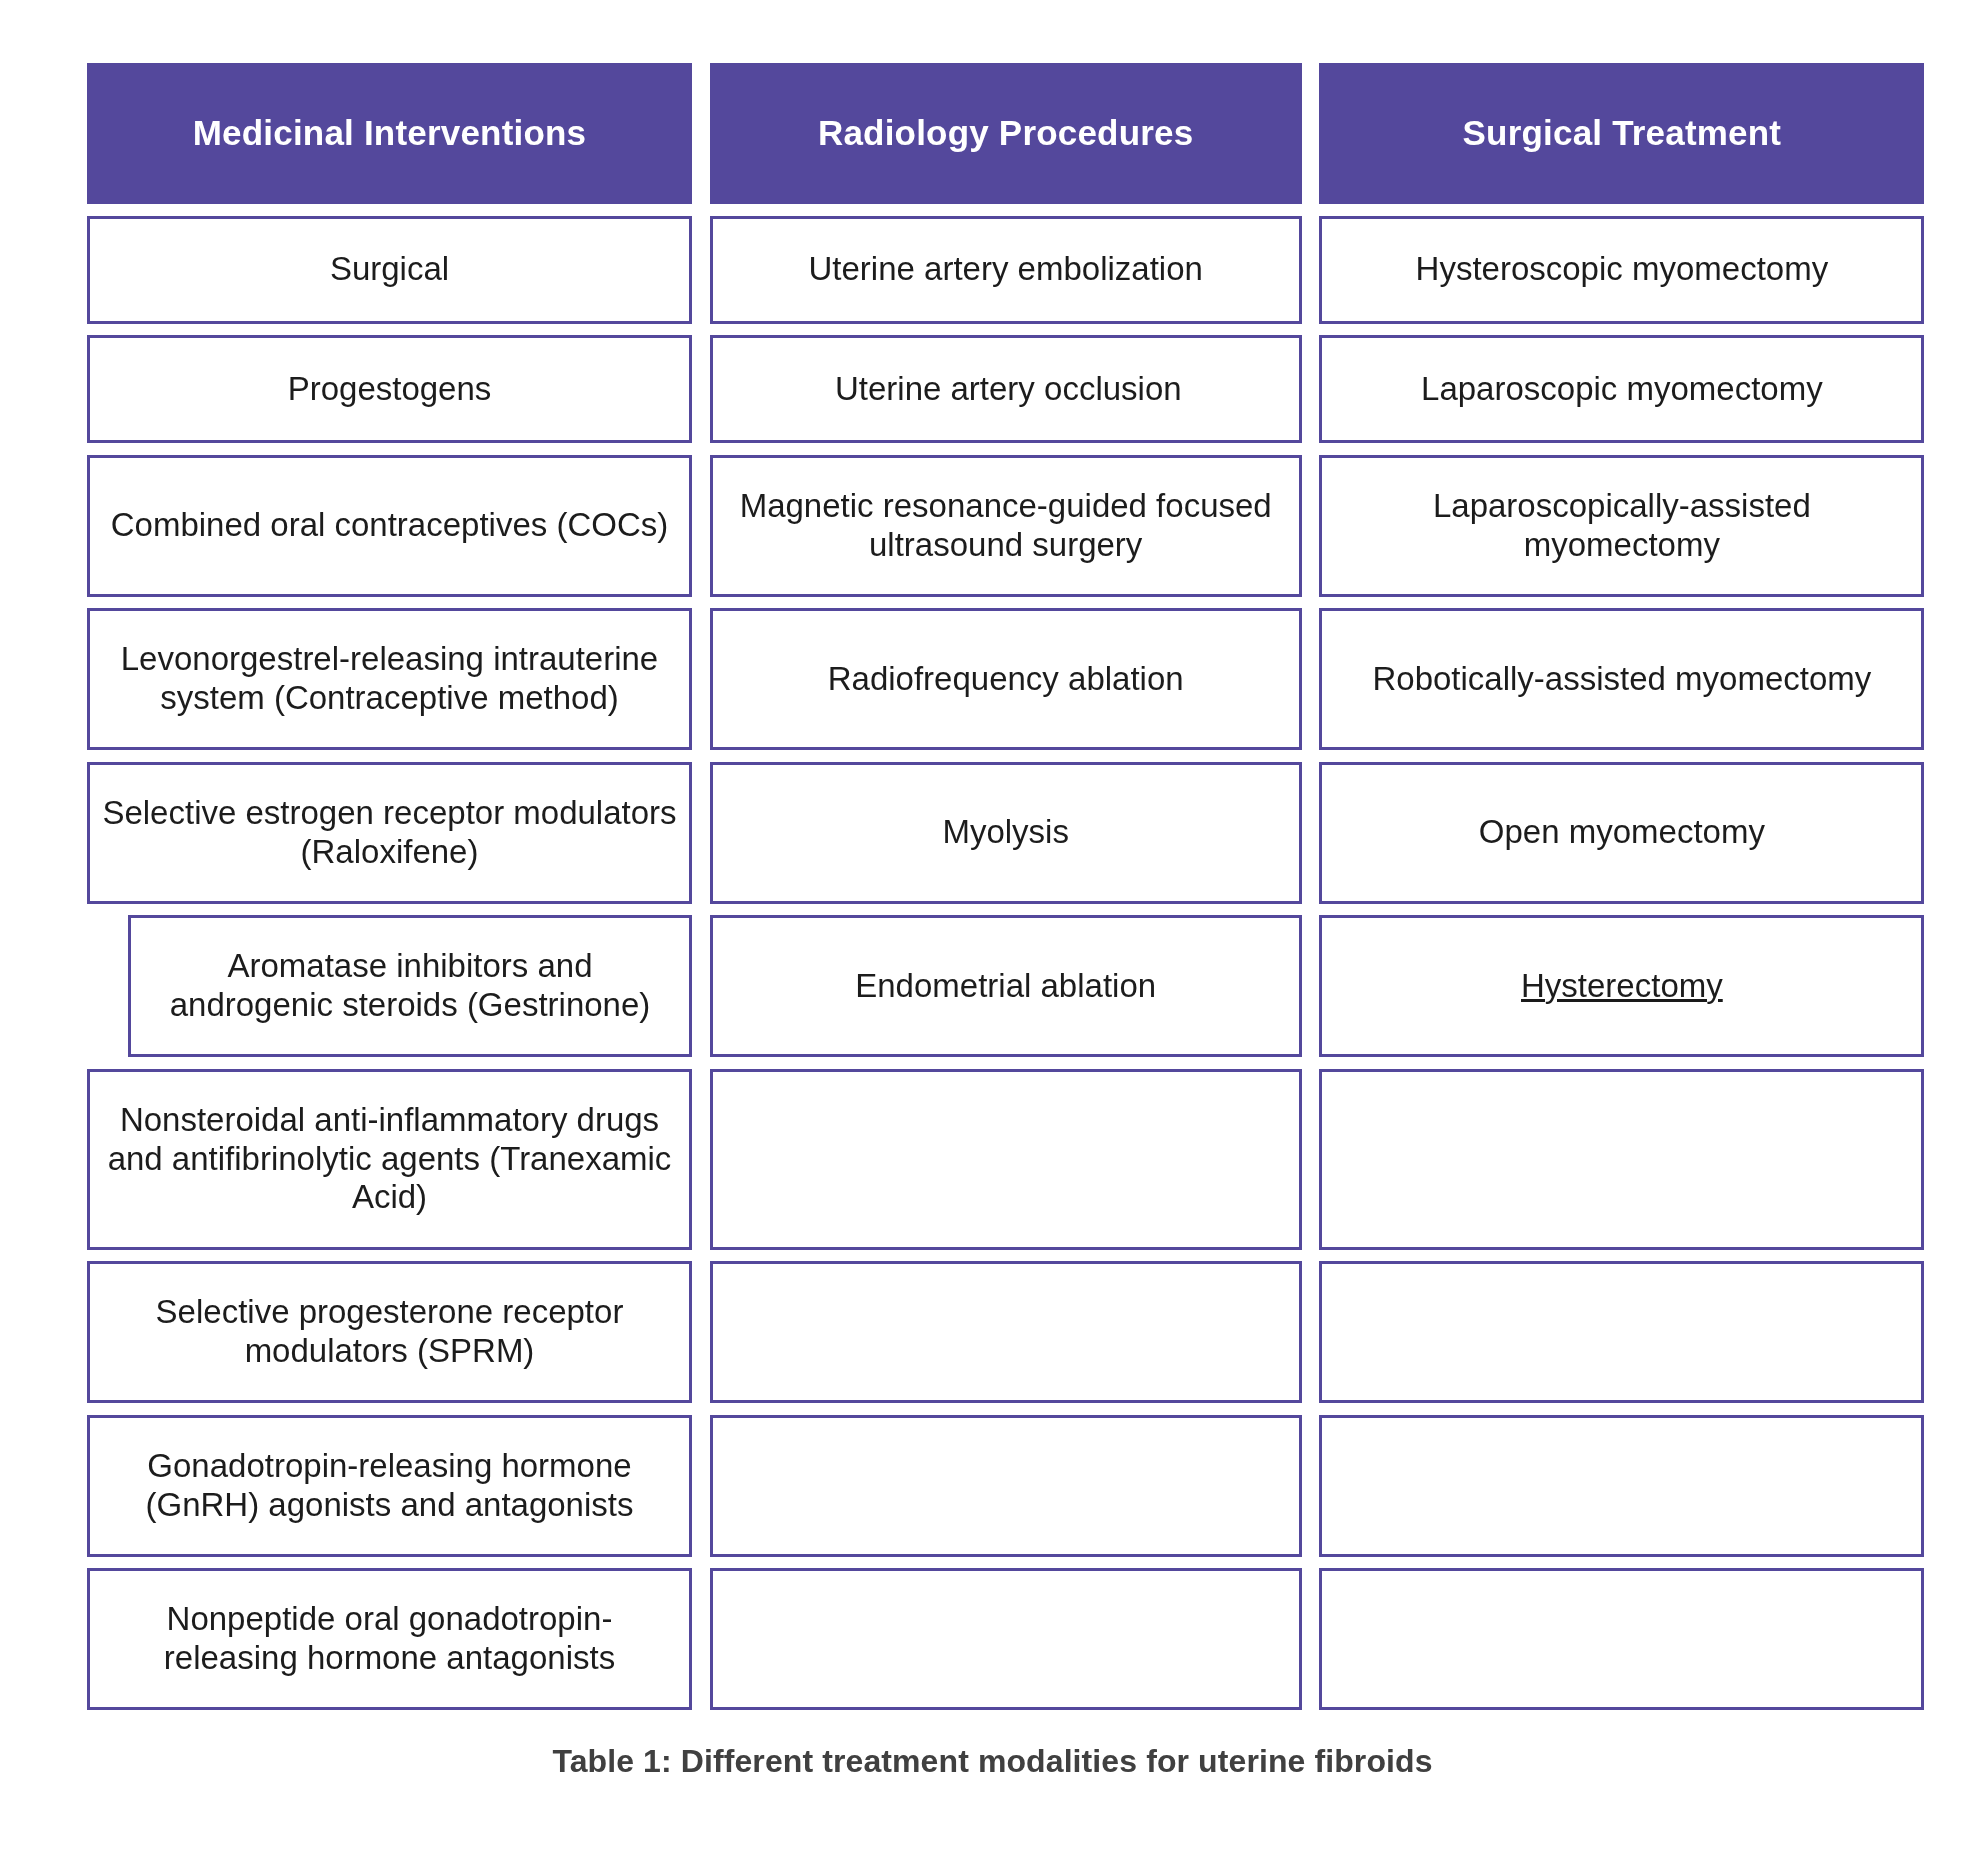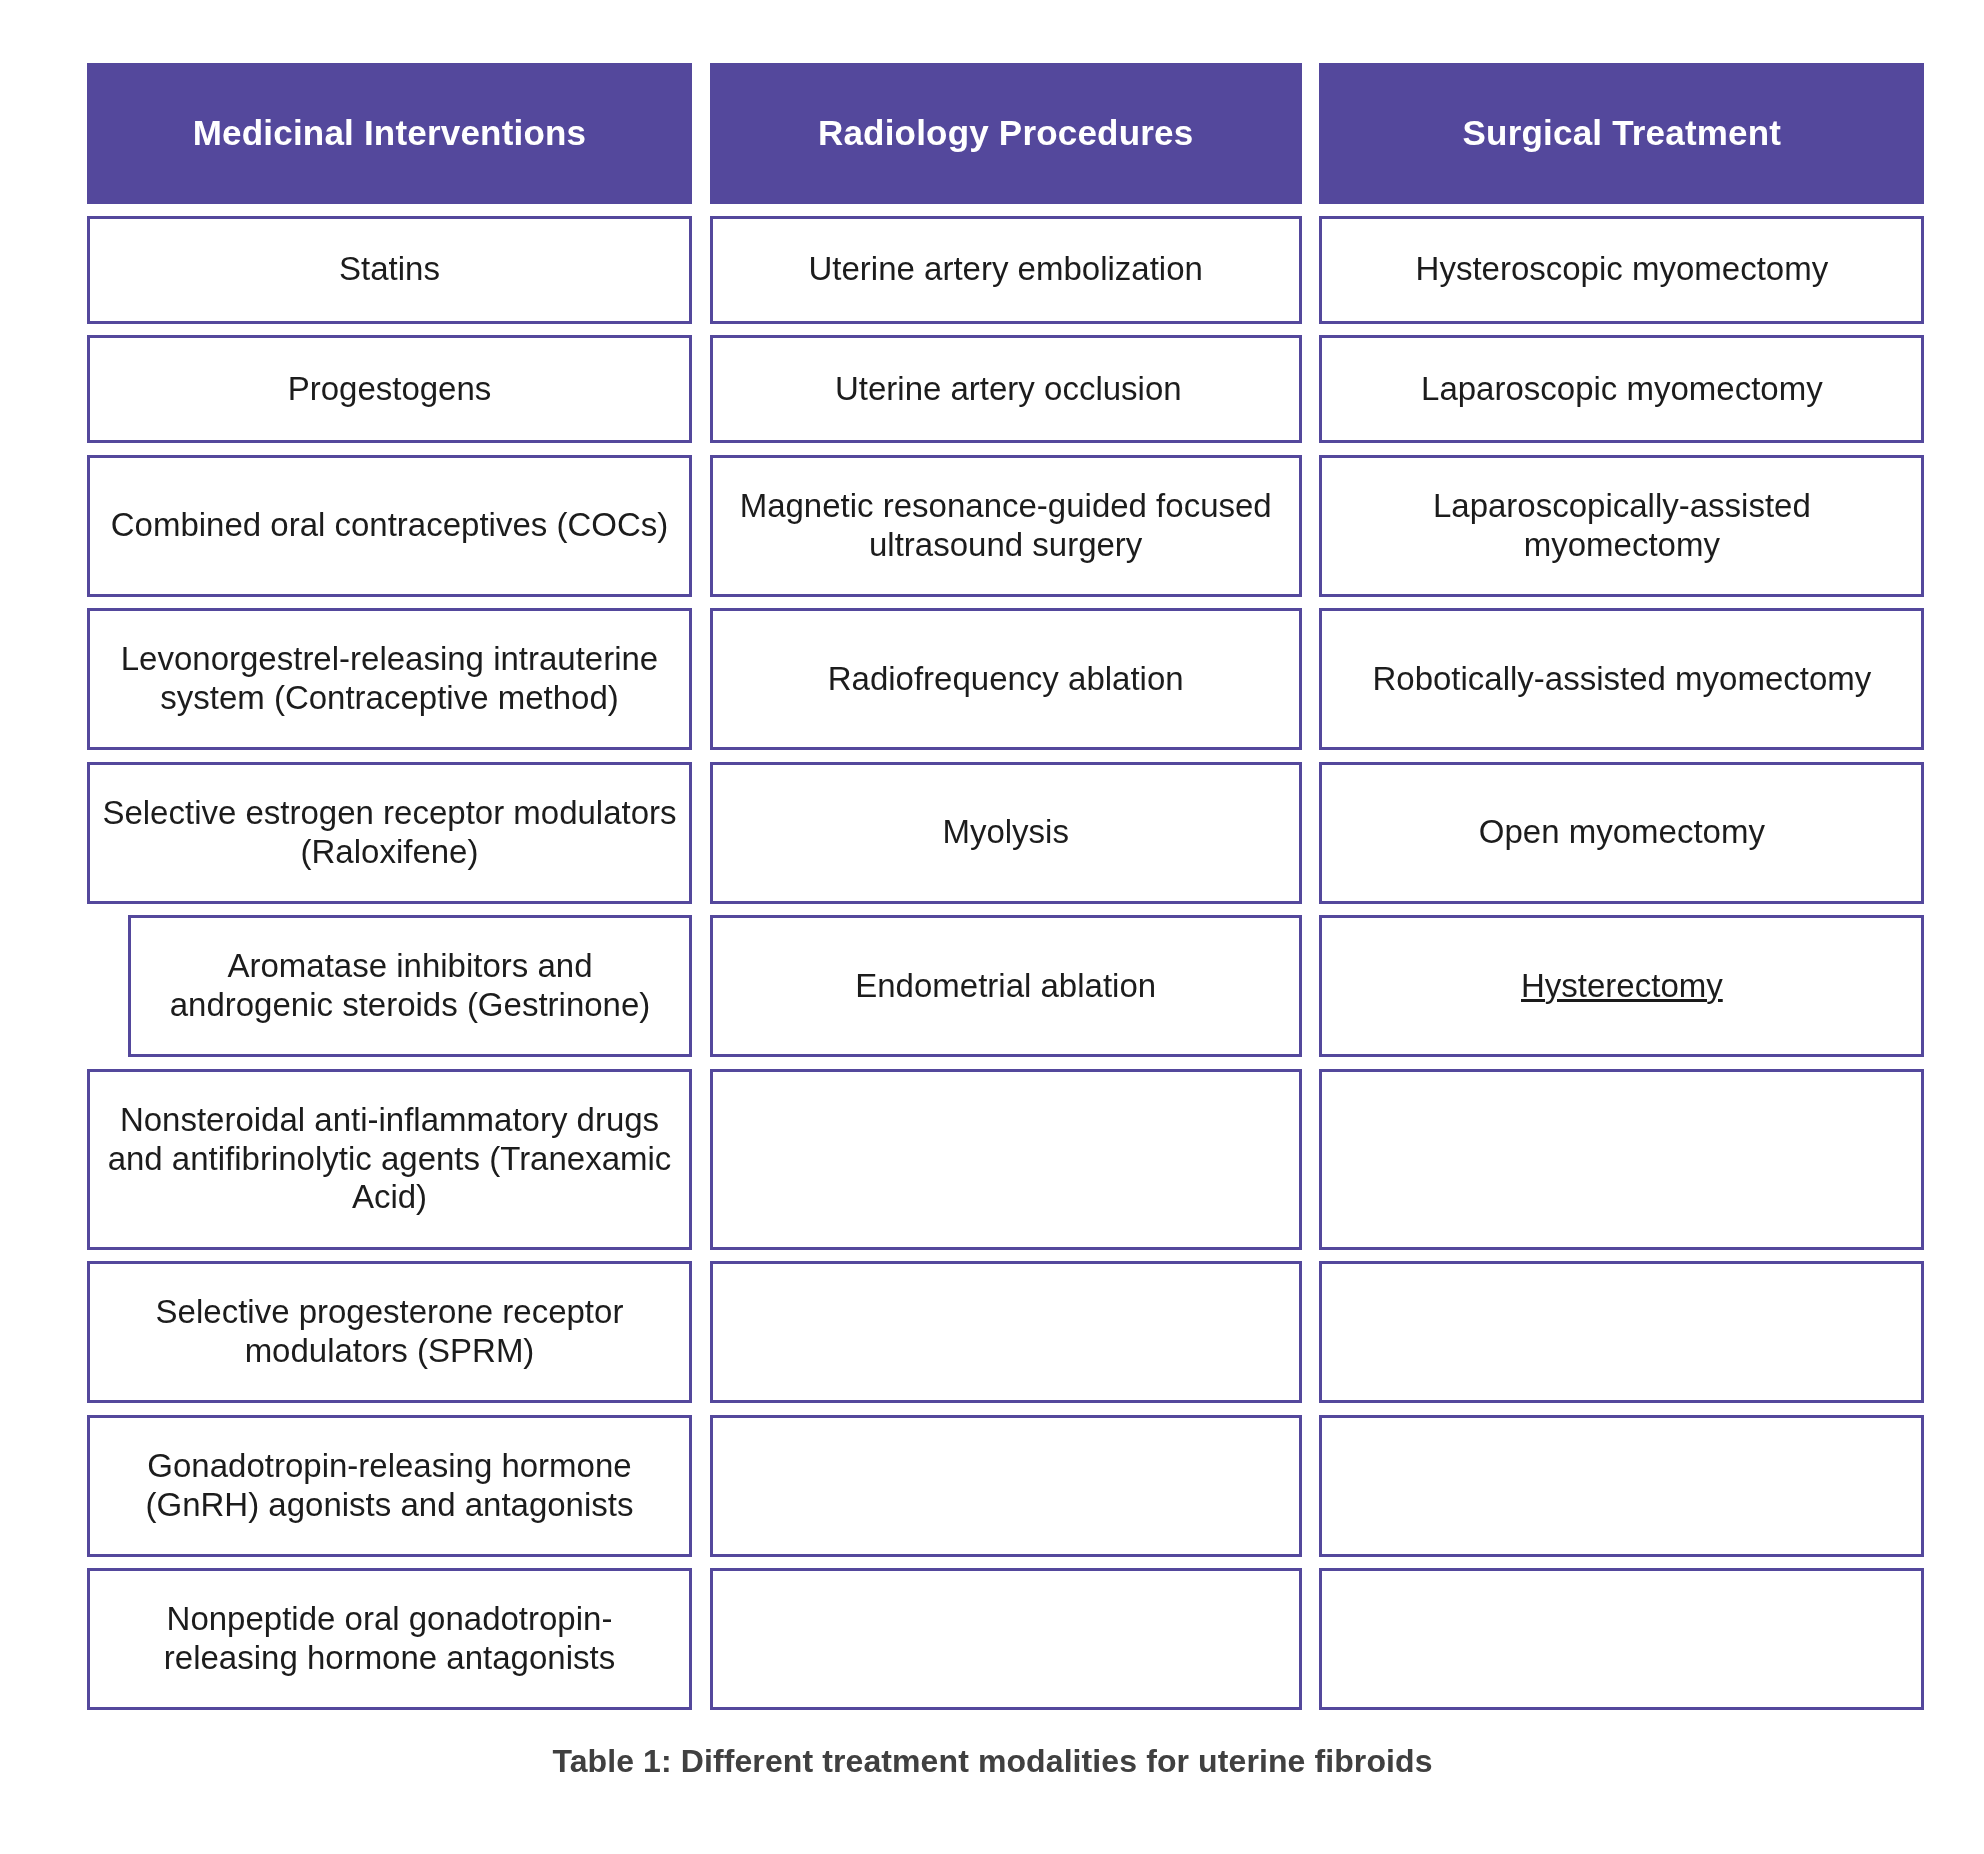--- a/index.html
+++ b/index.html
@@ -110,21 +110,21 @@
 <div class="page">
 
   <div class="table-wrap">
     <div class="grid">
 
       <div class="col">
         <div class="head">
           <span class="head-text">Medicinal Interventions</span>
         </div>
         <div class="cell h-r1" style="height: 108px;">
-            <span class="cell-text">Statins</span>
+            <span class="cell-text">Surgical</span>
           </div>
         <div class="cell h-r2" style="height: 108px;">
             <span class="cell-text">Progestogens</span>
           </div>
         <div class="cell h-r3" style="height: 142px;">
             <span class="cell-text">Combined oral contraceptives (COCs)</span>
           </div>
         <div class="cell h-r4" style="height: 142px;">
             <span class="cell-text">Levonorgestrel-releasing intrauterine system (Contraceptive method)</span>
           </div>

